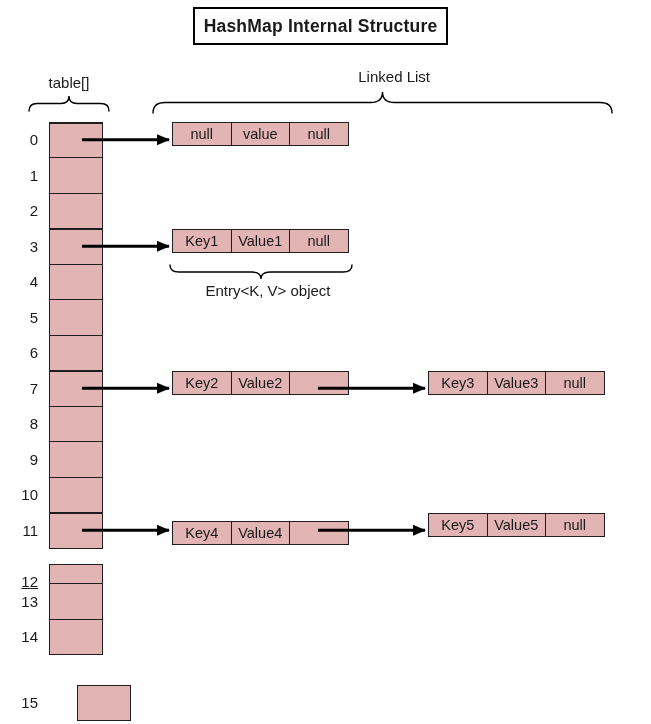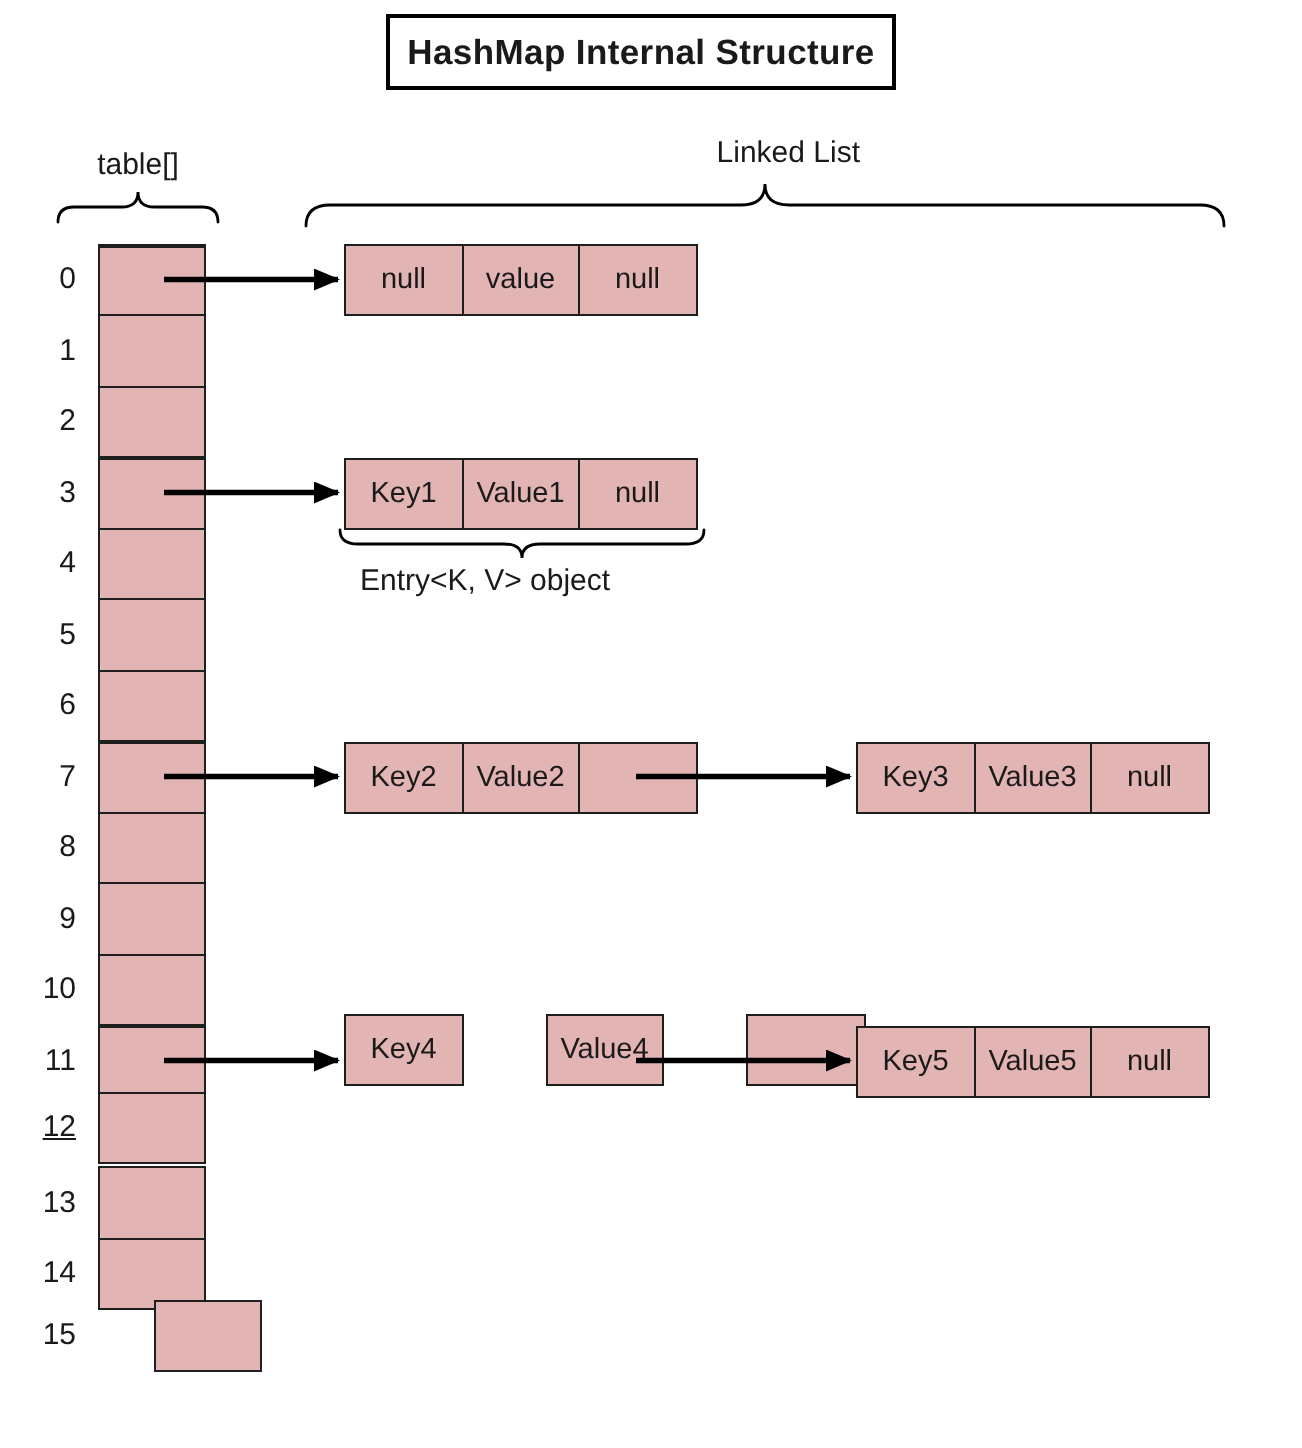--- a/index.html
+++ b/index.html
@@ -26,21 +26,21 @@
     z-index: 2;
   }
   .diagram-label {
     position: absolute;
     font-size: 15px;
     white-space: nowrap;
     z-index: 2;
   }
   #table-label  { left: 41px;  top: 74px;  width: 56px;  text-align: center; }
   #ll-label     { left: 330px; top: 68px;  width: 100px; text-align: right; }
-  #entry-label  { left: 180px; top: 282px; width: 176px; }
+  #entry-label  { left: 180px; top: 282px; width: 176px; text-align: center; }
 
   #bucket-array { position: absolute; left: 14px; top: 122px; z-index: 2; }
   .bucket-row {
     position: absolute; left: 0;
     display: flex; align-items: center;
     height: 35.5px;
   }
   .bucket-index {
     width: 24px; text-align: right;
     font-size: 15px; line-height: 35.5px;
@@ -49,21 +49,21 @@
   .bucket-cell {
     width: 54px; height: 36.5px;
     background: var(--cell-fill, #e2b4b3);
     border: 1px solid var(--border, #1e1e1e);
   }
   .bucket-cell.chained { border-top-width: 2px; }
 
   #nodes-layer { position: absolute; left: 0; top: 0; z-index: 2; }
   .entry-node { position: absolute; display: flex; }
   .node-cell {
-    width: 59.5px; height: 36px;
+    width: 59.5px; height: 24px;
     background: var(--cell-fill, #e2b4b3);
     border: 1px solid var(--border, #1e1e1e);
     display: flex; align-items: center; justify-content: center;
     font-size: 14.5px;
   }
   .node-cell + .node-cell { margin-left: -1px; }
 
   #overlay { position: absolute; left: 0; top: 0; z-index: 3; pointer-events: none; }
 </style>
 </head>
@@ -119,33 +119,33 @@
         <div class="bucket-cell"></div>
       </div>
       <div class="bucket-row" style="top: 355px;">
         <div class="bucket-index">10</div>
         <div class="bucket-cell"></div>
       </div>
       <div class="bucket-row" style="top: 390.5px; align-items: center;">
         <div class="bucket-index">11</div>
         <div class="bucket-cell chained"></div>
       </div>
-      <div class="bucket-row" style="top: 424px; text-decoration: underline;">
+      <div class="bucket-row" style="top: 442px; text-decoration: underline;">
         <div class="bucket-index">12</div>
         <div class="bucket-cell"></div>
       </div>
       <div class="bucket-row" style="top: 461.5px;">
         <div class="bucket-index">13</div>
         <div class="bucket-cell"></div>
       </div>
       <div class="bucket-row" style="top: 497px;">
         <div class="bucket-index">14</div>
         <div class="bucket-cell"></div>
       </div>
-      <div class="bucket-row" style="top: 528px; gap: 28px;">
+      <div class="bucket-row" style="top: 563px; gap: 28px;">
         <div class="bucket-index">15</div>
         <div class="bucket-cell"></div>
       </div>
     </div>
 
   <div id="nodes-layer">
       <div class="entry-node" style="left: 172px; top: 122px;">
         <div class="node-cell">null</div>
         <div class="node-cell">value</div>
         <div class="node-cell">null</div>
@@ -158,21 +158,21 @@
       <div class="entry-node" style="left: 172px; top: 370.5px;">
         <div class="node-cell">Key2</div>
         <div class="node-cell">Value2</div>
         <div class="node-cell"></div>
       </div>
       <div class="entry-node" style="left: 428px; top: 370.5px; text-align: right;">
         <div class="node-cell">Key3</div>
         <div class="node-cell">Value3</div>
         <div class="node-cell">null</div>
       </div>
-      <div class="entry-node" style="left: 172px; top: 507px; gap: 42px;">
+      <div class="entry-node" style="left: 172px; top: 521px;">
         <div class="node-cell">Key4</div>
         <div class="node-cell">Value4</div>
         <div class="node-cell"></div>
       </div>
       <div class="entry-node" style="left: 428px; top: 512.5px;">
         <div class="node-cell">Key5</div>
         <div class="node-cell">Value5</div>
         <div class="node-cell">null</div>
       </div>
     </div>

